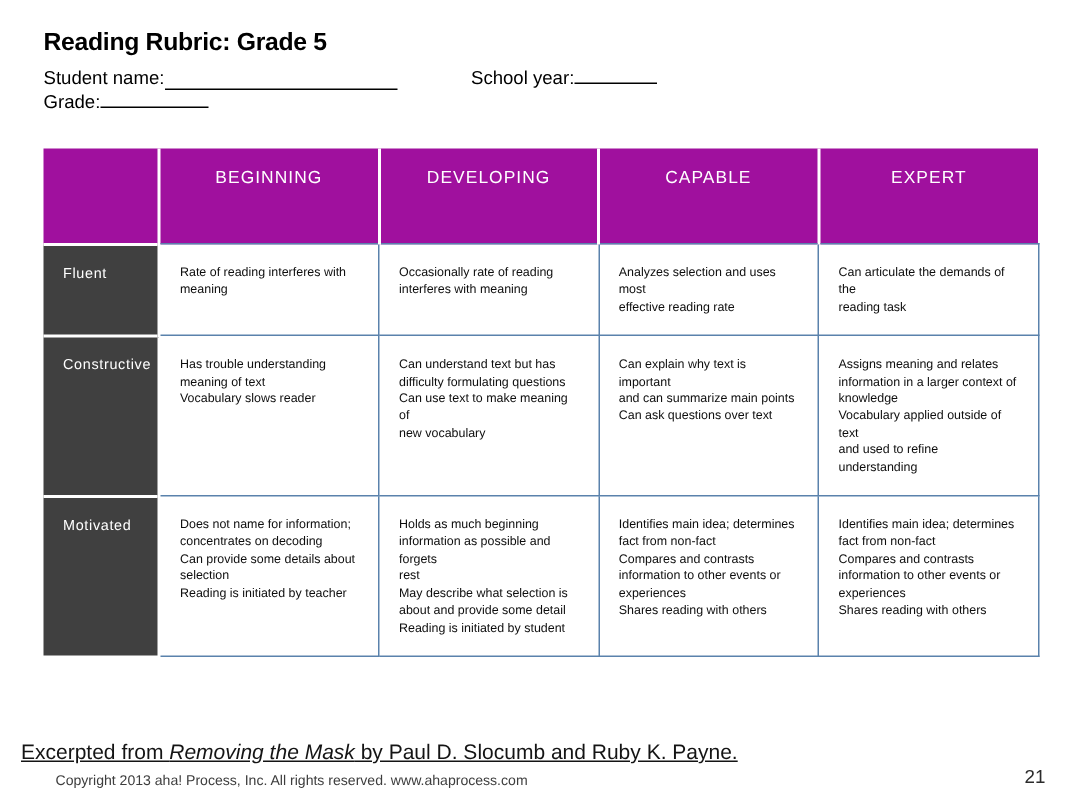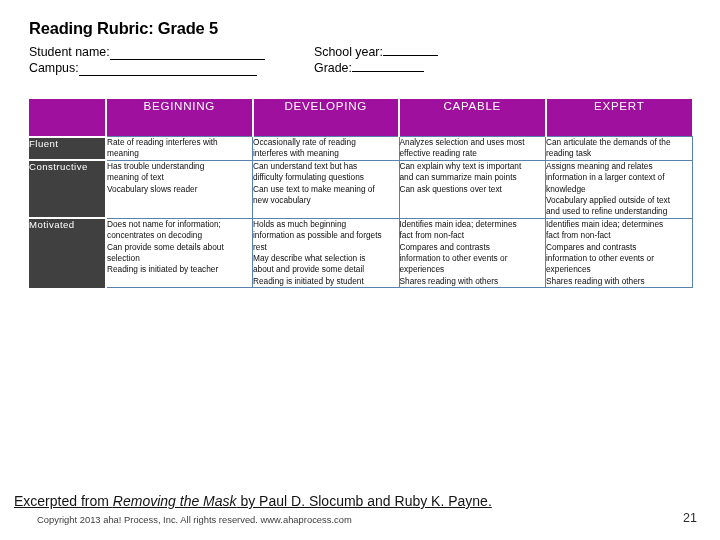--- a/index.html
+++ b/index.html
@@ -64,21 +64,21 @@
   .rubric {
     position: absolute;
     left: 29px;
     top: 99px;
     width: 663px;
     border-collapse: collapse;
     table-layout: fixed;
   }
   .rubric td, .rubric th {
     vertical-align: top;
-    padding: 0;
+    padding: 13px;
   }
 
   
   col.c-label { width: 77px; }
   col.c-data  { width: 146.5px; }
 
   
   .hdr-cell {
     background: #A0109E;
     color: #ffffff;
@@ -159,24 +159,20 @@
       <span class="field-col-a">
         <span class="field-label">Student name:</span>
           <span class="field-blank blank-student"></span>
       </span>
       <span class="field-col-b">
         <span class="field-label">School year:</span>
           <span class="field-blank blank-year"></span>
       </span>
     </div>
     <div class="field-row">
-      <span class="field-col-a">
-        <span class="field-label">Campus:</span>
-          <span class="field-blank blank-campus"></span>
-      </span>
       <span class="field-col-b">
         <span class="field-label">Grade:</span>
           <span class="field-blank blank-grade"></span>
       </span>
     </div>
   </div>
 
   <table class="rubric">
     <colgroup>
       <col class="c-label">

